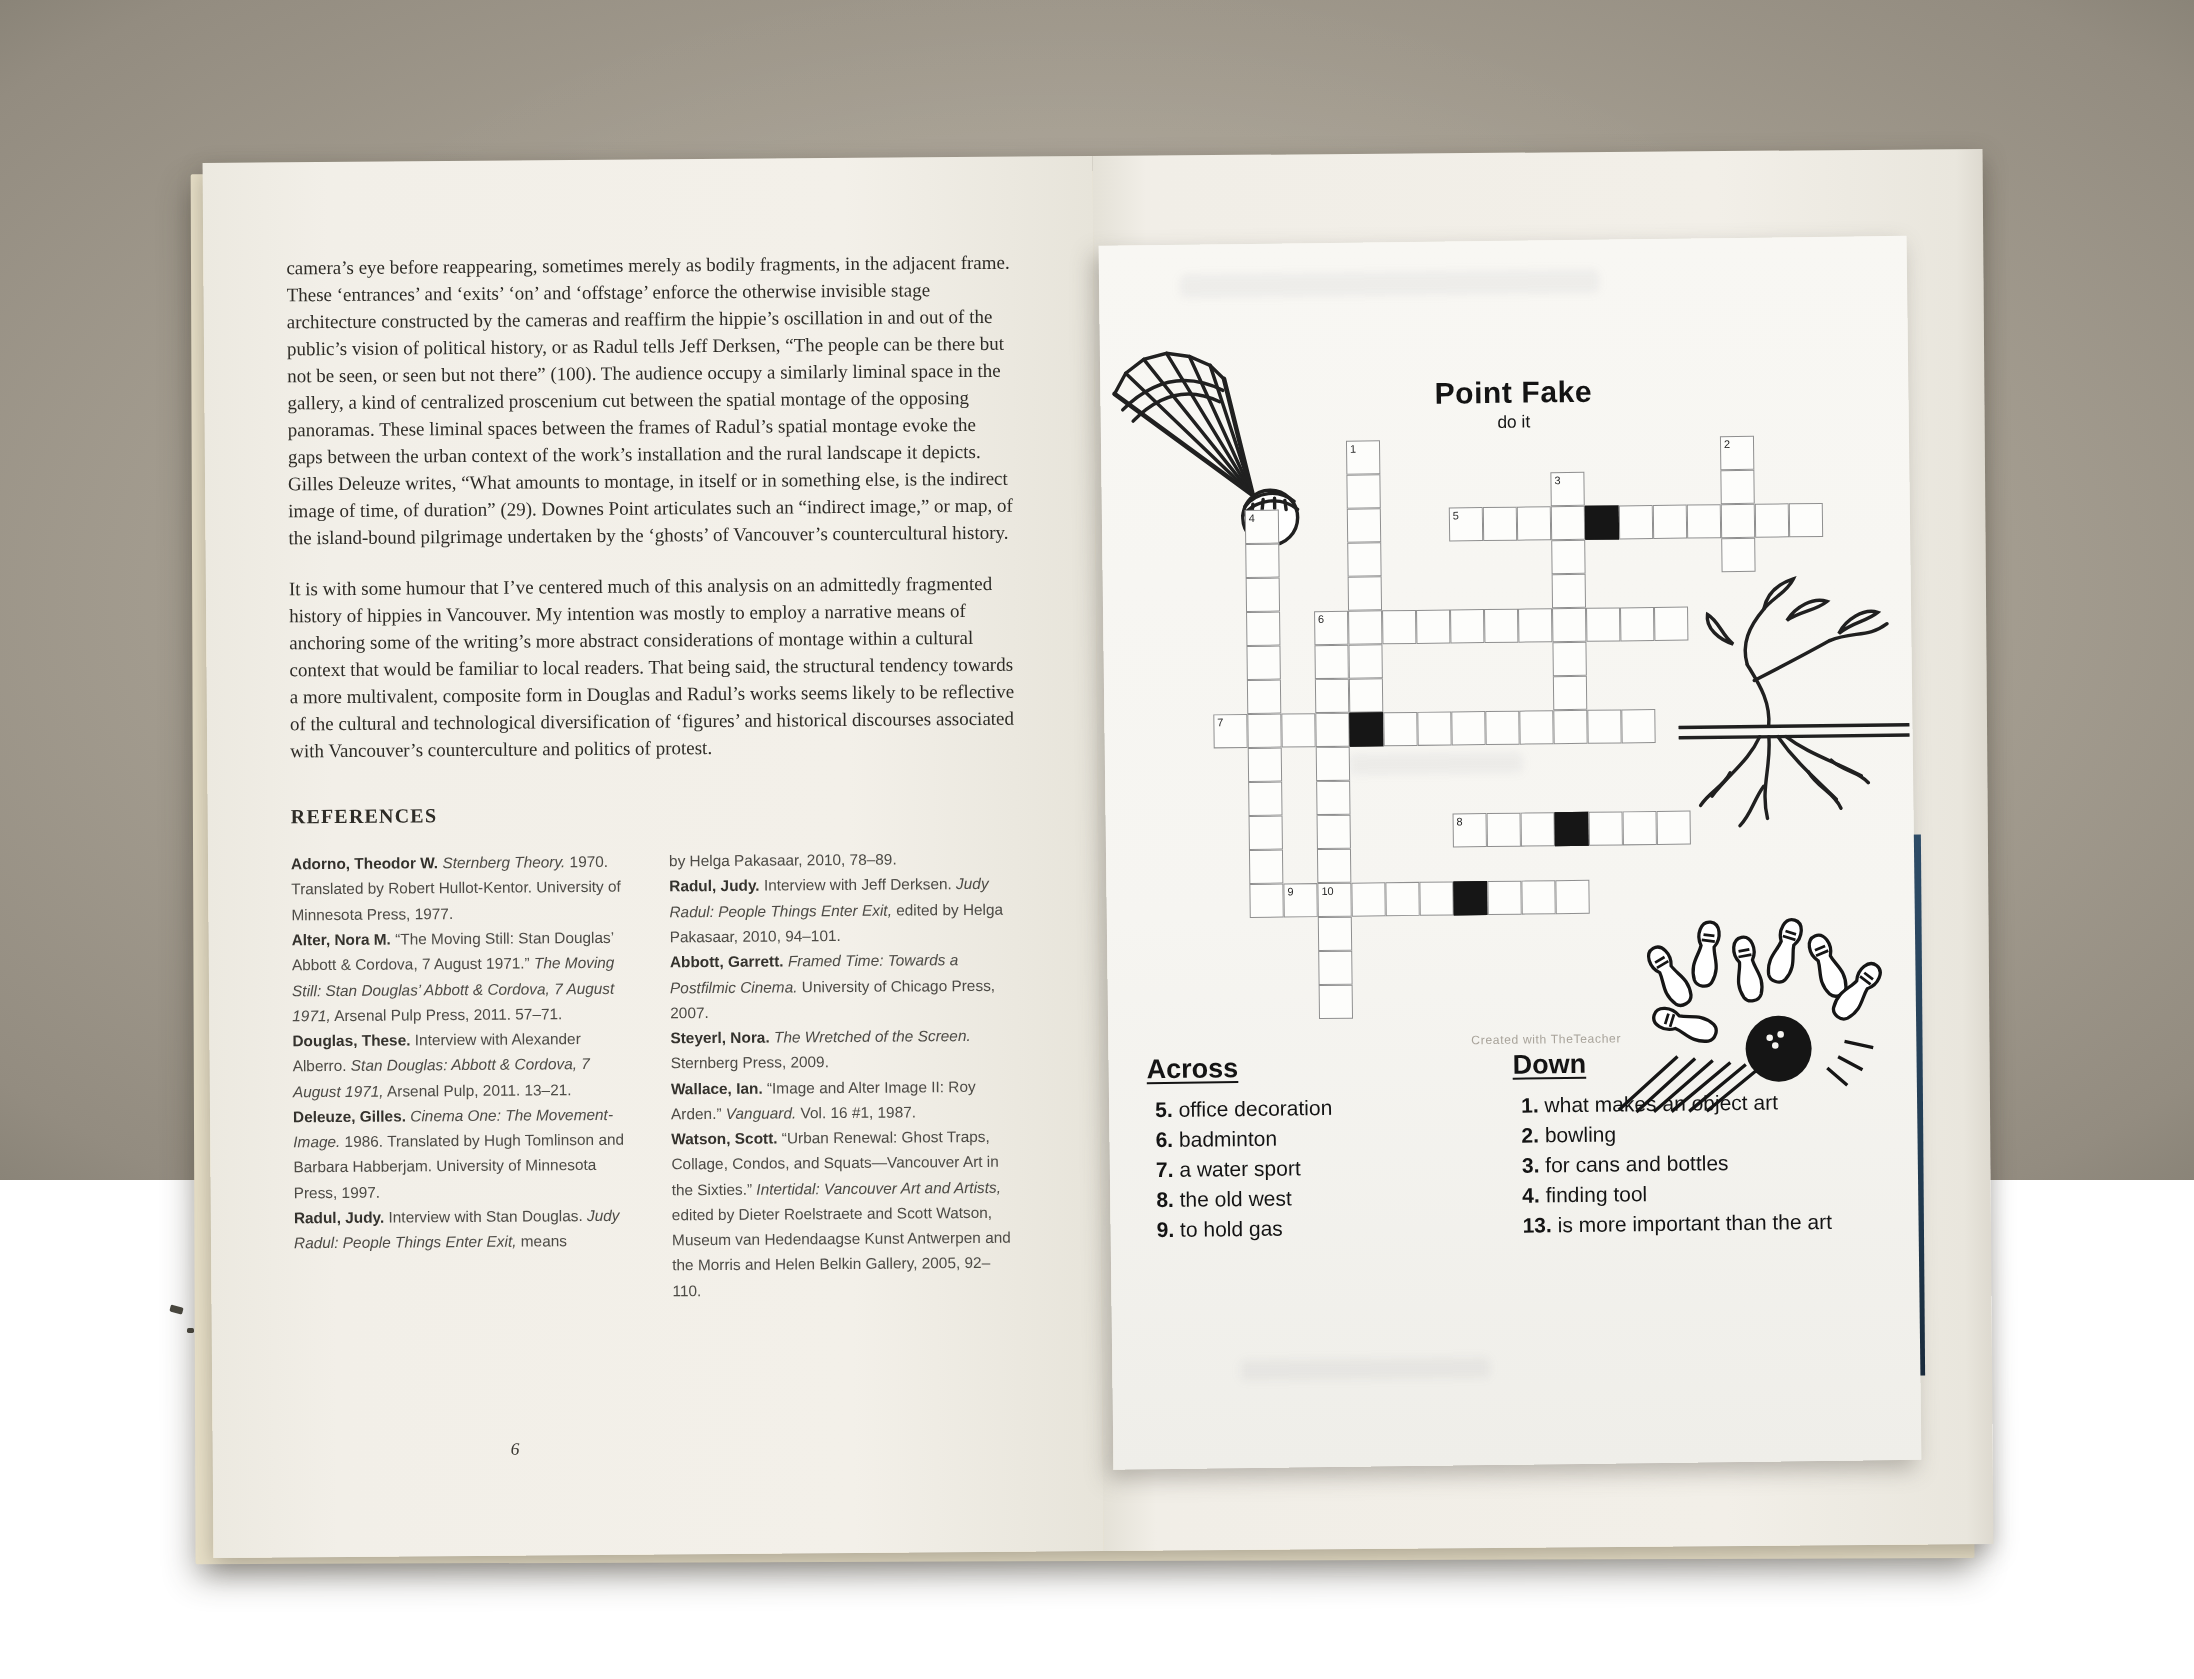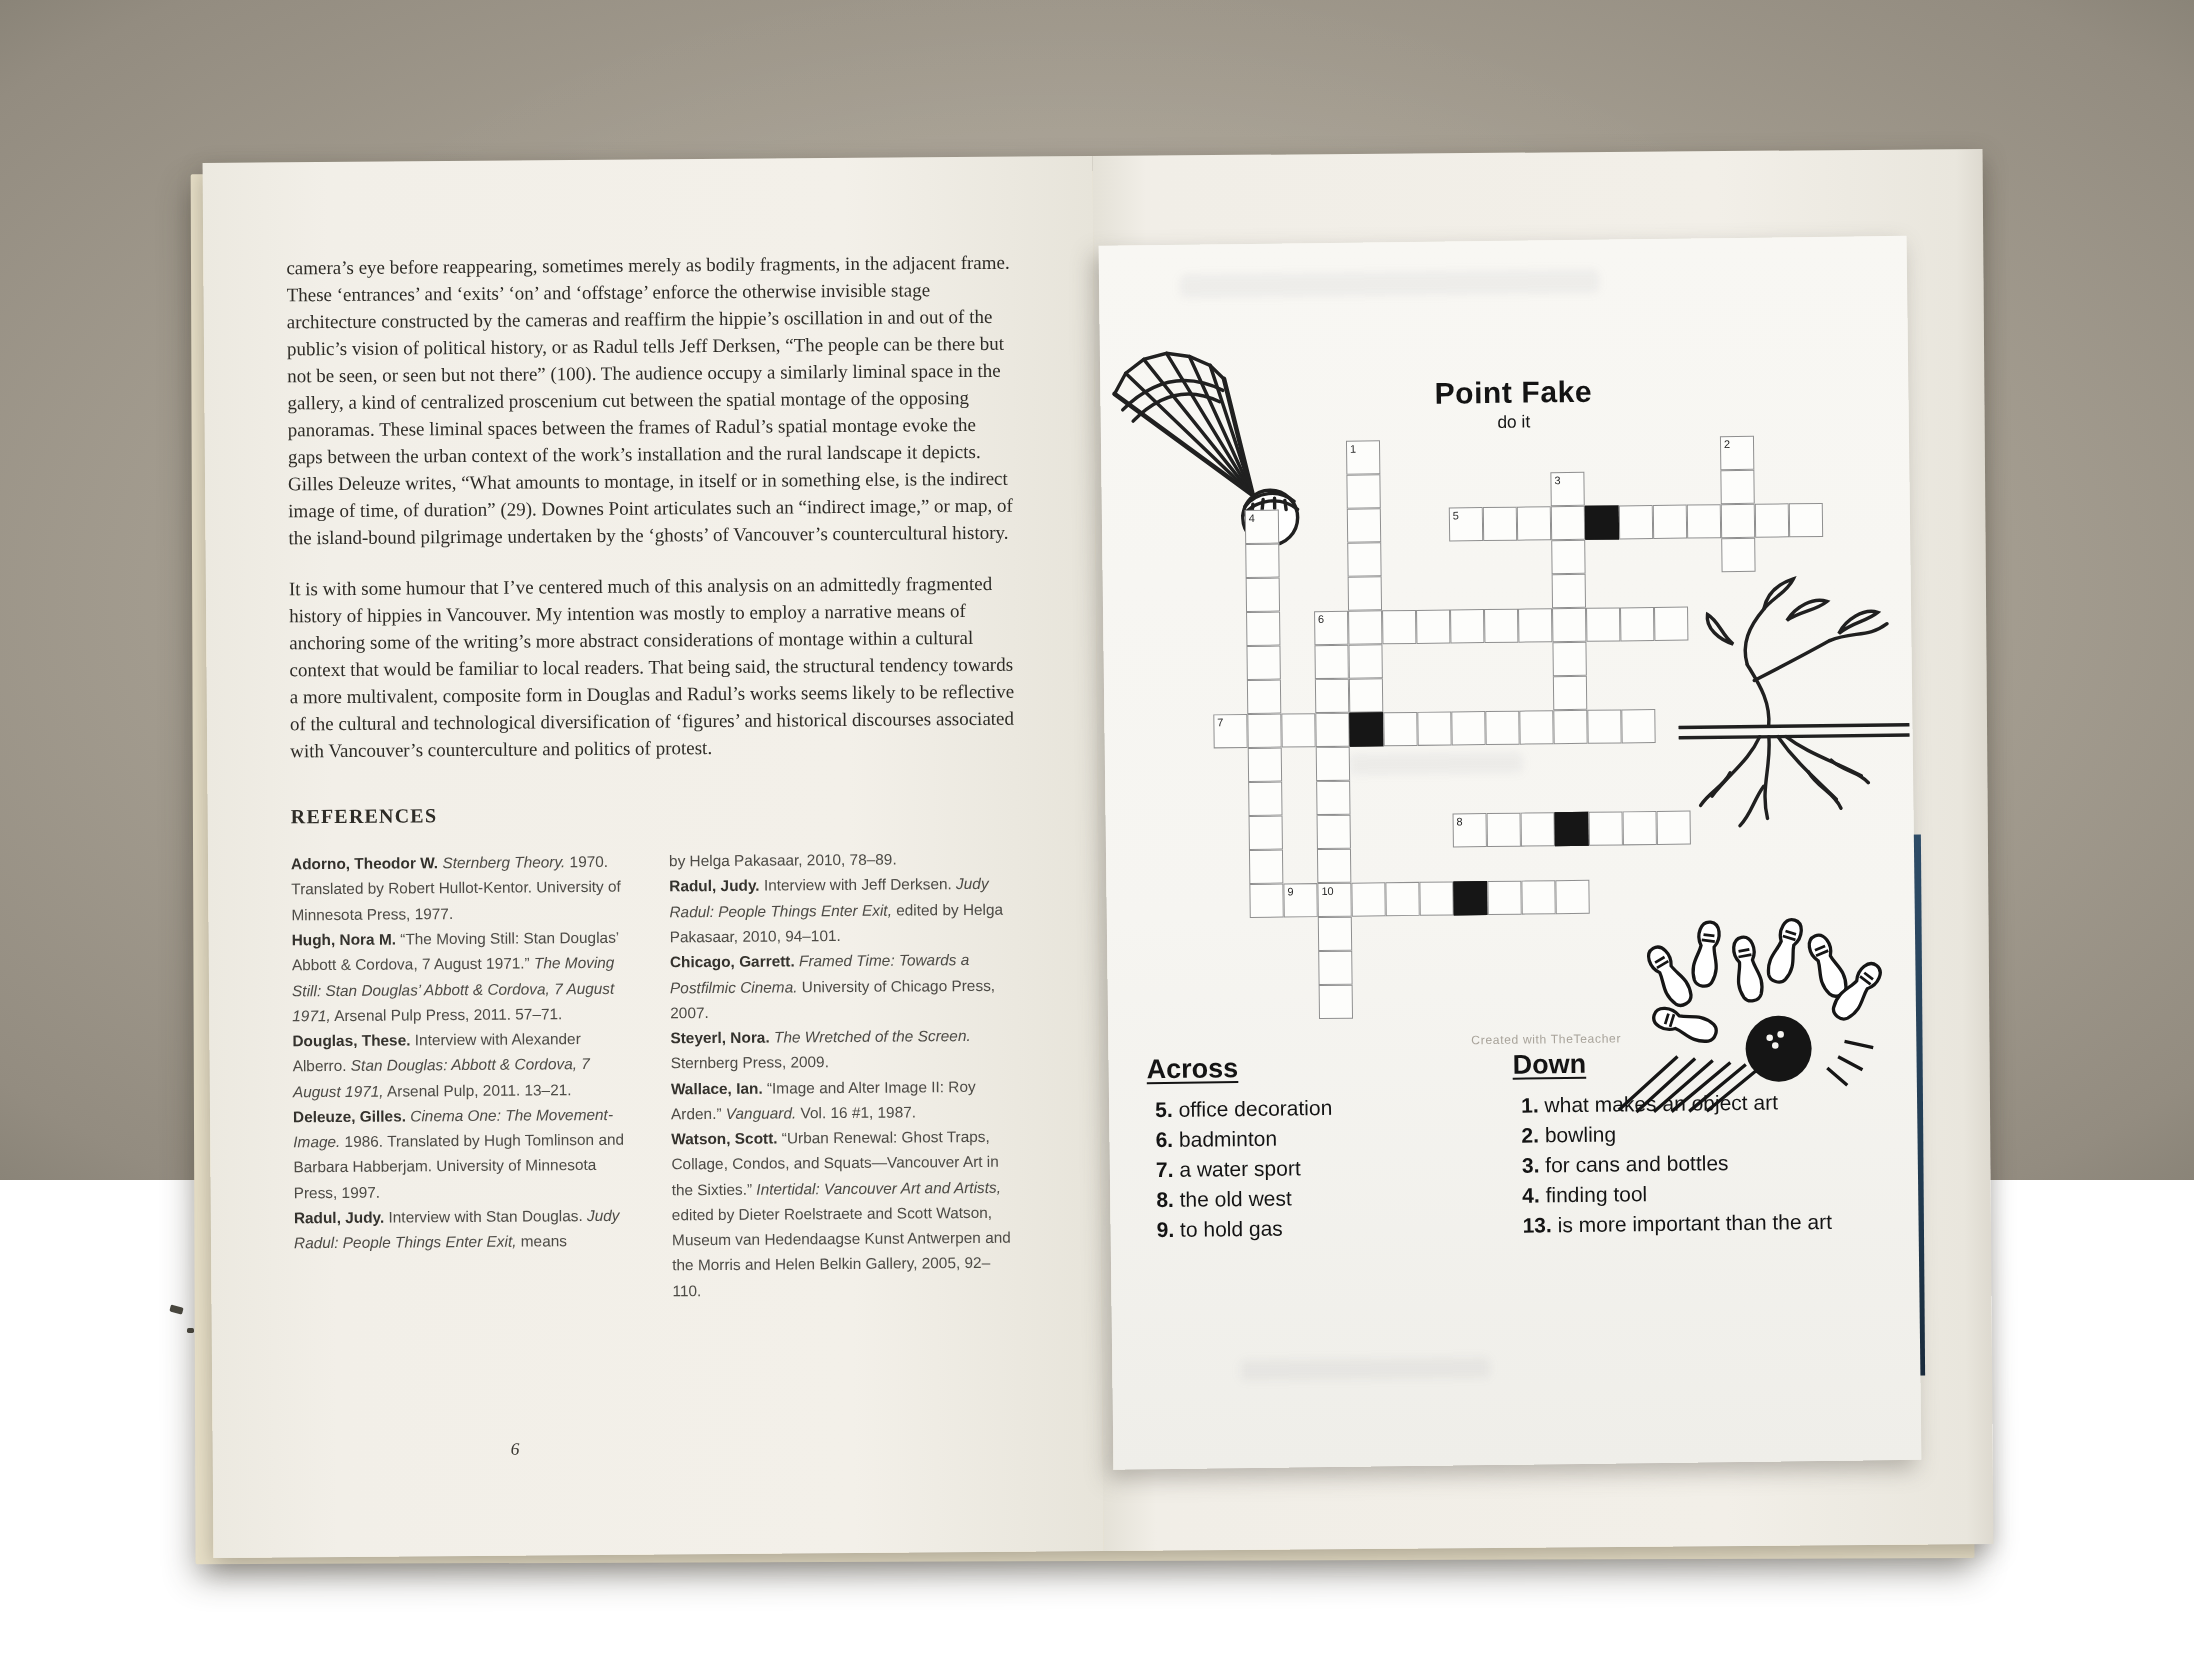--- a/index.html
+++ b/index.html
@@ -109,29 +109,29 @@
     <div class="pages">
 
       <div class="page left-page">
         <div class="essay-col">
           <p>camera’s eye before reappearing, sometimes merely as bodily fragments, in the adjacent frame. These ‘entrances’ and ‘exits’ ‘on’ and ‘offstage’ enforce the otherwise invisible stage architecture constructed by the cameras and reaffirm the hippie’s oscillation in and out of the public’s vision of political history, or as Radul tells Jeff Derksen, “The people can be there but not be seen, or seen but not there” (100). The audience occupy a similarly liminal space in the gallery, a kind of centralized proscenium cut between the spatial montage of the opposing panoramas. These liminal spaces between the frames of Radul’s spatial montage evoke the gaps between the urban context of the work’s installation and the rural landscape it depicts. Gilles Deleuze writes, “What amounts to montage, in itself or in something else, is the indirect image of time, of duration” (29). Downes Point articulates such an “indirect image,” or map, of the island-bound pilgrimage undertaken by the ‘ghosts’ of Vancouver’s countercultural history.</p>
           <p>It is with some humour that I’ve centered much of this analysis on an admittedly fragmented history of hippies in Vancouver. My intention was mostly to employ a narrative means of anchoring some of the writing’s more abstract considerations of montage within a cultural context that would be familiar to local readers. That being said, the structural tendency towards a more multivalent, composite form in Douglas and Radul’s works seems likely to be reflective of the cultural and technological diversification of ‘figures’ and historical discourses associated with Vancouver’s counterculture and politics of protest.</p>
           <div class="refs-heading">REFERENCES</div>
           <div class="refs">
             <div class="ref-col" id="ref-col-1">
                 <div class="ref"><span class="seg-b">Adorno, Theodor W. </span><span class="seg-i">Sternberg Theory.</span><span class="seg-n"> 1970. Translated by Robert Hullot-Kentor. University of Minnesota Press, 1977.</span></div>
-                <div class="ref"><span class="seg-b">Hugh, Nora M. </span><span class="seg-n">“The Moving Still: Stan Douglas’ Abbott &amp; Cordova, 7 August 1971.” </span><span class="seg-i">The Moving Still: Stan Douglas’ Abbott &amp; Cordova, 7 August 1971,</span><span class="seg-n"> Arsenal Pulp Press, 2011. 57–71.</span></div>
+                <div class="ref"><span class="seg-b">Alter, Nora M. </span><span class="seg-n">“The Moving Still: Stan Douglas’ Abbott &amp; Cordova, 7 August 1971.” </span><span class="seg-i">The Moving Still: Stan Douglas’ Abbott &amp; Cordova, 7 August 1971,</span><span class="seg-n"> Arsenal Pulp Press, 2011. 57–71.</span></div>
                 <div class="ref"><span class="seg-b">Douglas, These. </span><span class="seg-n">Interview with Alexander Alberro. </span><span class="seg-i">Stan Douglas: Abbott &amp; Cordova, 7 August 1971,</span><span class="seg-n"> Arsenal Pulp, 2011. 13–21.</span></div>
                 <div class="ref"><span class="seg-b">Deleuze, Gilles. </span><span class="seg-i">Cinema One: The Movement-Image.</span><span class="seg-n"> 1986. Translated by Hugh Tomlinson and Barbara Habberjam. University of Minnesota Press, 1997.</span></div>
                 <div class="ref"><span class="seg-b">Radul, Judy. </span><span class="seg-n">Interview with Stan Douglas. </span><span class="seg-i">Judy Radul: People Things Enter Exit,</span><span class="seg-n"> means</span></div>
               </div>
             <div class="ref-col" id="ref-col-2">
                 <div class="ref"><span class="seg-n">by Helga Pakasaar, 2010, 78–89.</span></div>
                 <div class="ref"><span class="seg-b">Radul, Judy. </span><span class="seg-n">Interview with Jeff Derksen. </span><span class="seg-i">Judy Radul: People Things Enter Exit,</span><span class="seg-n"> edited by Helga Pakasaar, 2010, 94–101.</span></div>
-                <div class="ref"><span class="seg-b">Chicago, Garrett. </span><span class="seg-i">Framed Time: Towards a Postfilmic Cinema.</span><span class="seg-n"> University of Chicago Press, 2007.</span></div>
+                <div class="ref"><span class="seg-b">Abbott, Garrett. </span><span class="seg-i">Framed Time: Towards a Postfilmic Cinema.</span><span class="seg-n"> University of Chicago Press, 2007.</span></div>
                 <div class="ref"><span class="seg-b">Steyerl, Nora. </span><span class="seg-i">The Wretched of the Screen.</span><span class="seg-n"> Sternberg Press, 2009.</span></div>
                 <div class="ref"><span class="seg-b">Wallace, Ian. </span><span class="seg-n">“Image and Alter Image II: Roy Arden.” </span><span class="seg-i">Vanguard.</span><span class="seg-n"> Vol. 16 #1, 1987.</span></div>
                 <div class="ref"><span class="seg-b">Watson, Scott. </span><span class="seg-n">“Urban Renewal: Ghost Traps, Collage, Condos, and Squats—Vancouver Art in the Sixties.” </span><span class="seg-i">Intertidal: Vancouver Art and Artists,</span><span class="seg-n"> edited by Dieter Roelstraete and Scott Watson, Museum van Hedendaagse Kunst Antwerpen and the Morris and Helen Belkin Gallery, 2005, 92–110.</span></div>
               </div>
           </div>
         </div>
         <div class="page-number">6</div>
       </div>
 
       <div class="page right-page">

